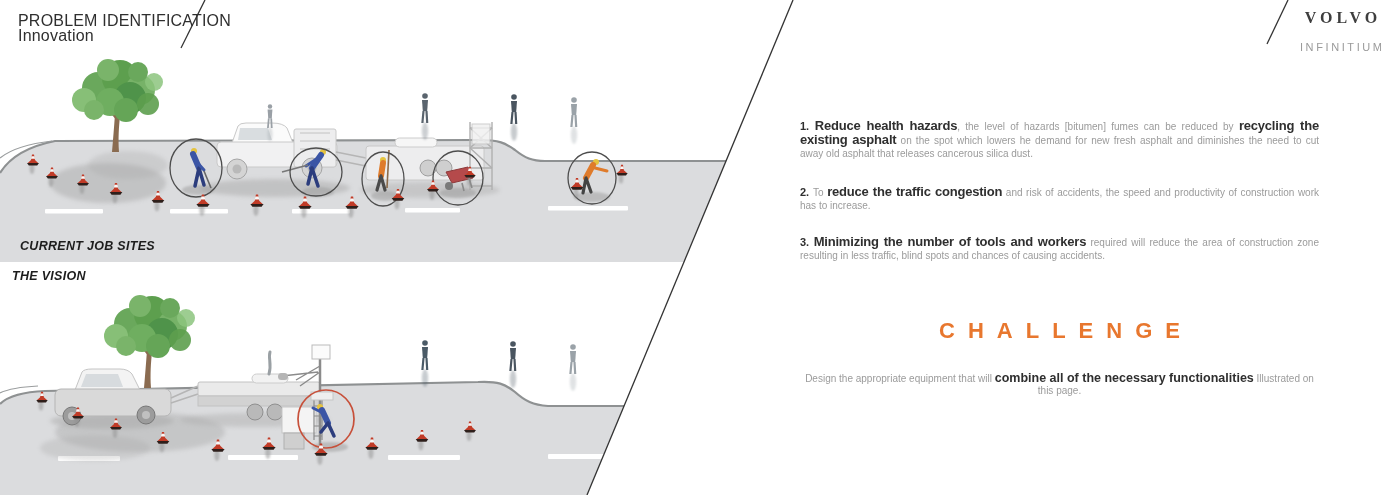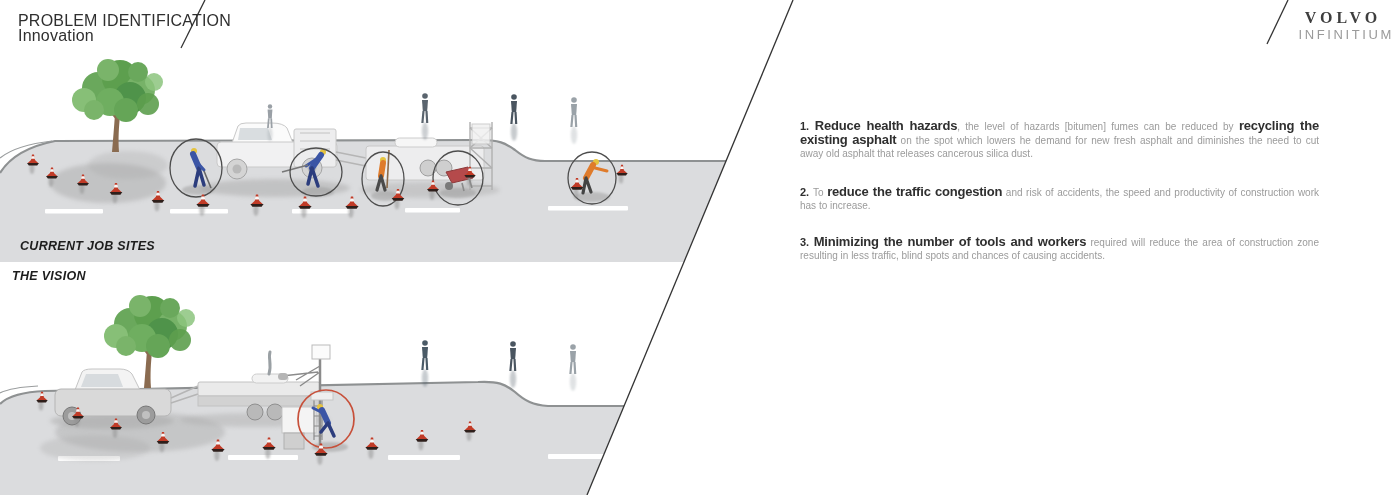--- a/index.html
+++ b/index.html
@@ -8,21 +8,21 @@
   .abs{position:absolute;}
 
   
   .kicker{left:18px;top:13px;font-size:16px;line-height:15px;color:#2f2f2f;letter-spacing:.2px;}
   .kicker .line2{color:#2f2f2f;}
 
   
   .brand{left:1296px;top:9px;width:90px;text-align:center;}
   .brand .wordmark{font-family:"Liberation Serif","DejaVu Serif",serif;font-weight:bold;
                    font-size:16px;color:#3e3e3e;letter-spacing:4px;padding-left:4px;}
-  .brand .subbrand{font-size:13px;color:#9a9a9a;letter-spacing:2.6px;padding-left:2.6px;margin-top:0;}
+  .brand .subbrand{font-size:11px;color:#9a9a9a;letter-spacing:2.6px;padding-left:2.6px;margin-top:14px;}
 
   
   .scene-label{font-weight:bold;font-size:12.5px;color:#1d1d1d;letter-spacing:.3px;font-style:italic;}
   .label-current{left:20px;top:239px;}
   .label-vision{left:12px;top:269px;}
 
   
   .col{left:800px;width:519px;}
   .opportunity-block{top:84px;}
   .challenge-block{top:318px;text-align:center;}
@@ -293,14 +293,18 @@
 
   <div class="abs col opportunity-block">
 
     <p class="pt p1"><span class="num">1. </span><b>Reduce health hazards</b><span>, the level of hazards [bitumen] fumes can be reduced by </span><b>recycling the existing asphalt</b><span> on the spot which lowers he demand for new fresh asphalt and diminishes the need to cut away old asphalt that releases cancerous silica dust.</span></p>
 
     <p class="pt p2"><span class="num">2. </span><span>To </span><b>reduce the traffic congestion</b><span> and risk of accidents, the speed and productivity of construction work has to increase.</span></p>
 
     <p class="pt p3"><span class="num">3. </span><b>Minimizing the number of tools and workers</b><span> required will reduce the area of construction zone resulting in less traffic, blind spots and chances of causing accidents.</span></p>
   </div>
 
+  <div class="abs col challenge-block">
+    <span class="h-accent">CHALLENGE</span>
+    <p class="challenge-line"><span>Design the appropriate equipment that will </span><b>combine all of the necessary functionalities</b><span> Illustrated on this page.</span></p>
+  </div>
 
 </div>
 
 </body></html>

